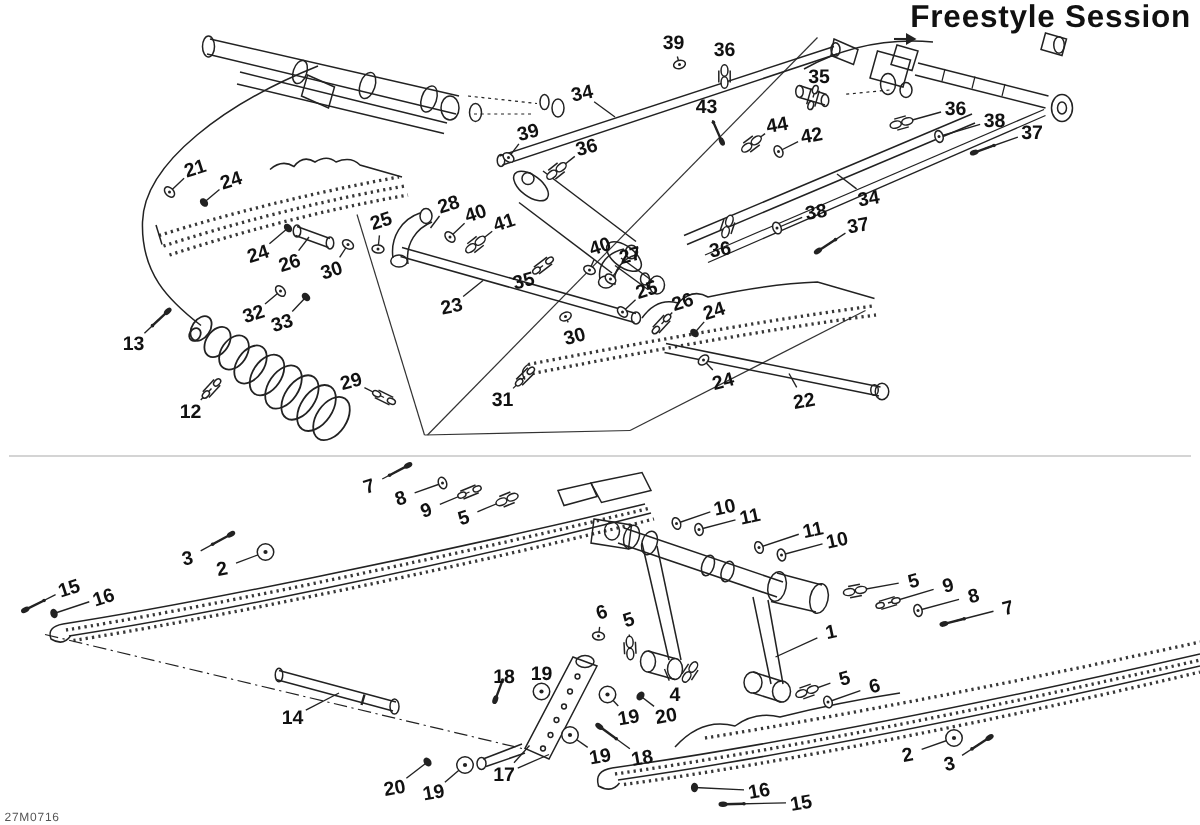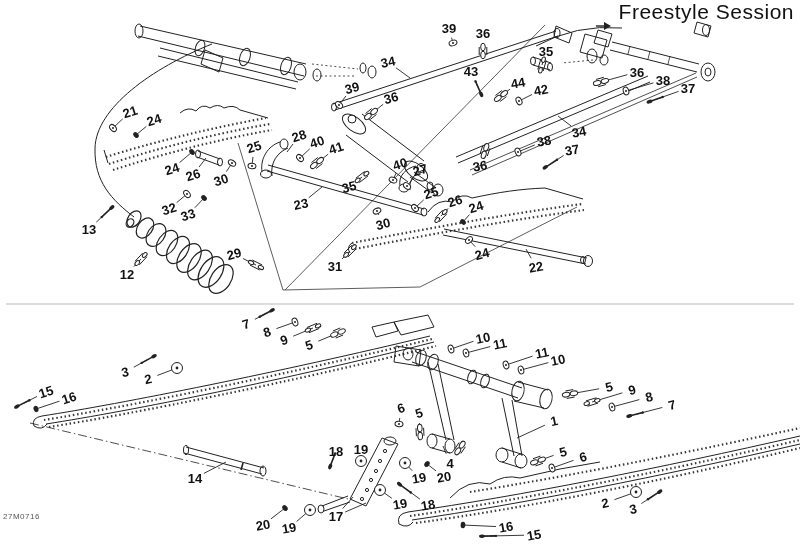--- a/index.html
+++ b/index.html
@@ -1,21 +1,21 @@
 <!DOCTYPE html>
 <html><head>
 <meta charset="utf-8">
 <style>
   html,body{margin:0;padding:0;background:#e8e8e8;}
   .stage{position:relative;width:800px;height:550px;background:#fff;overflow:hidden;
          font-family:"Liberation Sans", sans-serif;}
   svg{position:absolute;left:0;top:0;}
-  .title{position:absolute;top:0px;right:6px;font-size:21px;font-weight:normal;
+  .title{position:absolute;top:0px;right:6px;font-size:21px;font-weight:bold;
          letter-spacing:.5px;color:#111;white-space:nowrap;}
-  .footer{position:absolute;left:3px;top:512px;font-size:8px;color:#555;letter-spacing:.5px;}
+  .footer{position:absolute;left:3px;top:540px;font-size:8px;color:#555;letter-spacing:.5px;}
   .art{stroke:#222;fill:none;stroke-width:1;}
   .thin{stroke:#333;stroke-width:.8;}
   .rail{stroke:#222;stroke-width:2.2;stroke-dasharray:1.5 2.7;opacity:.9;}
   text.callout{font-size:13px;font-weight:bold;fill:#111;}
 </style>
 </head>
 <body>
 
 <div class="stage">
 

